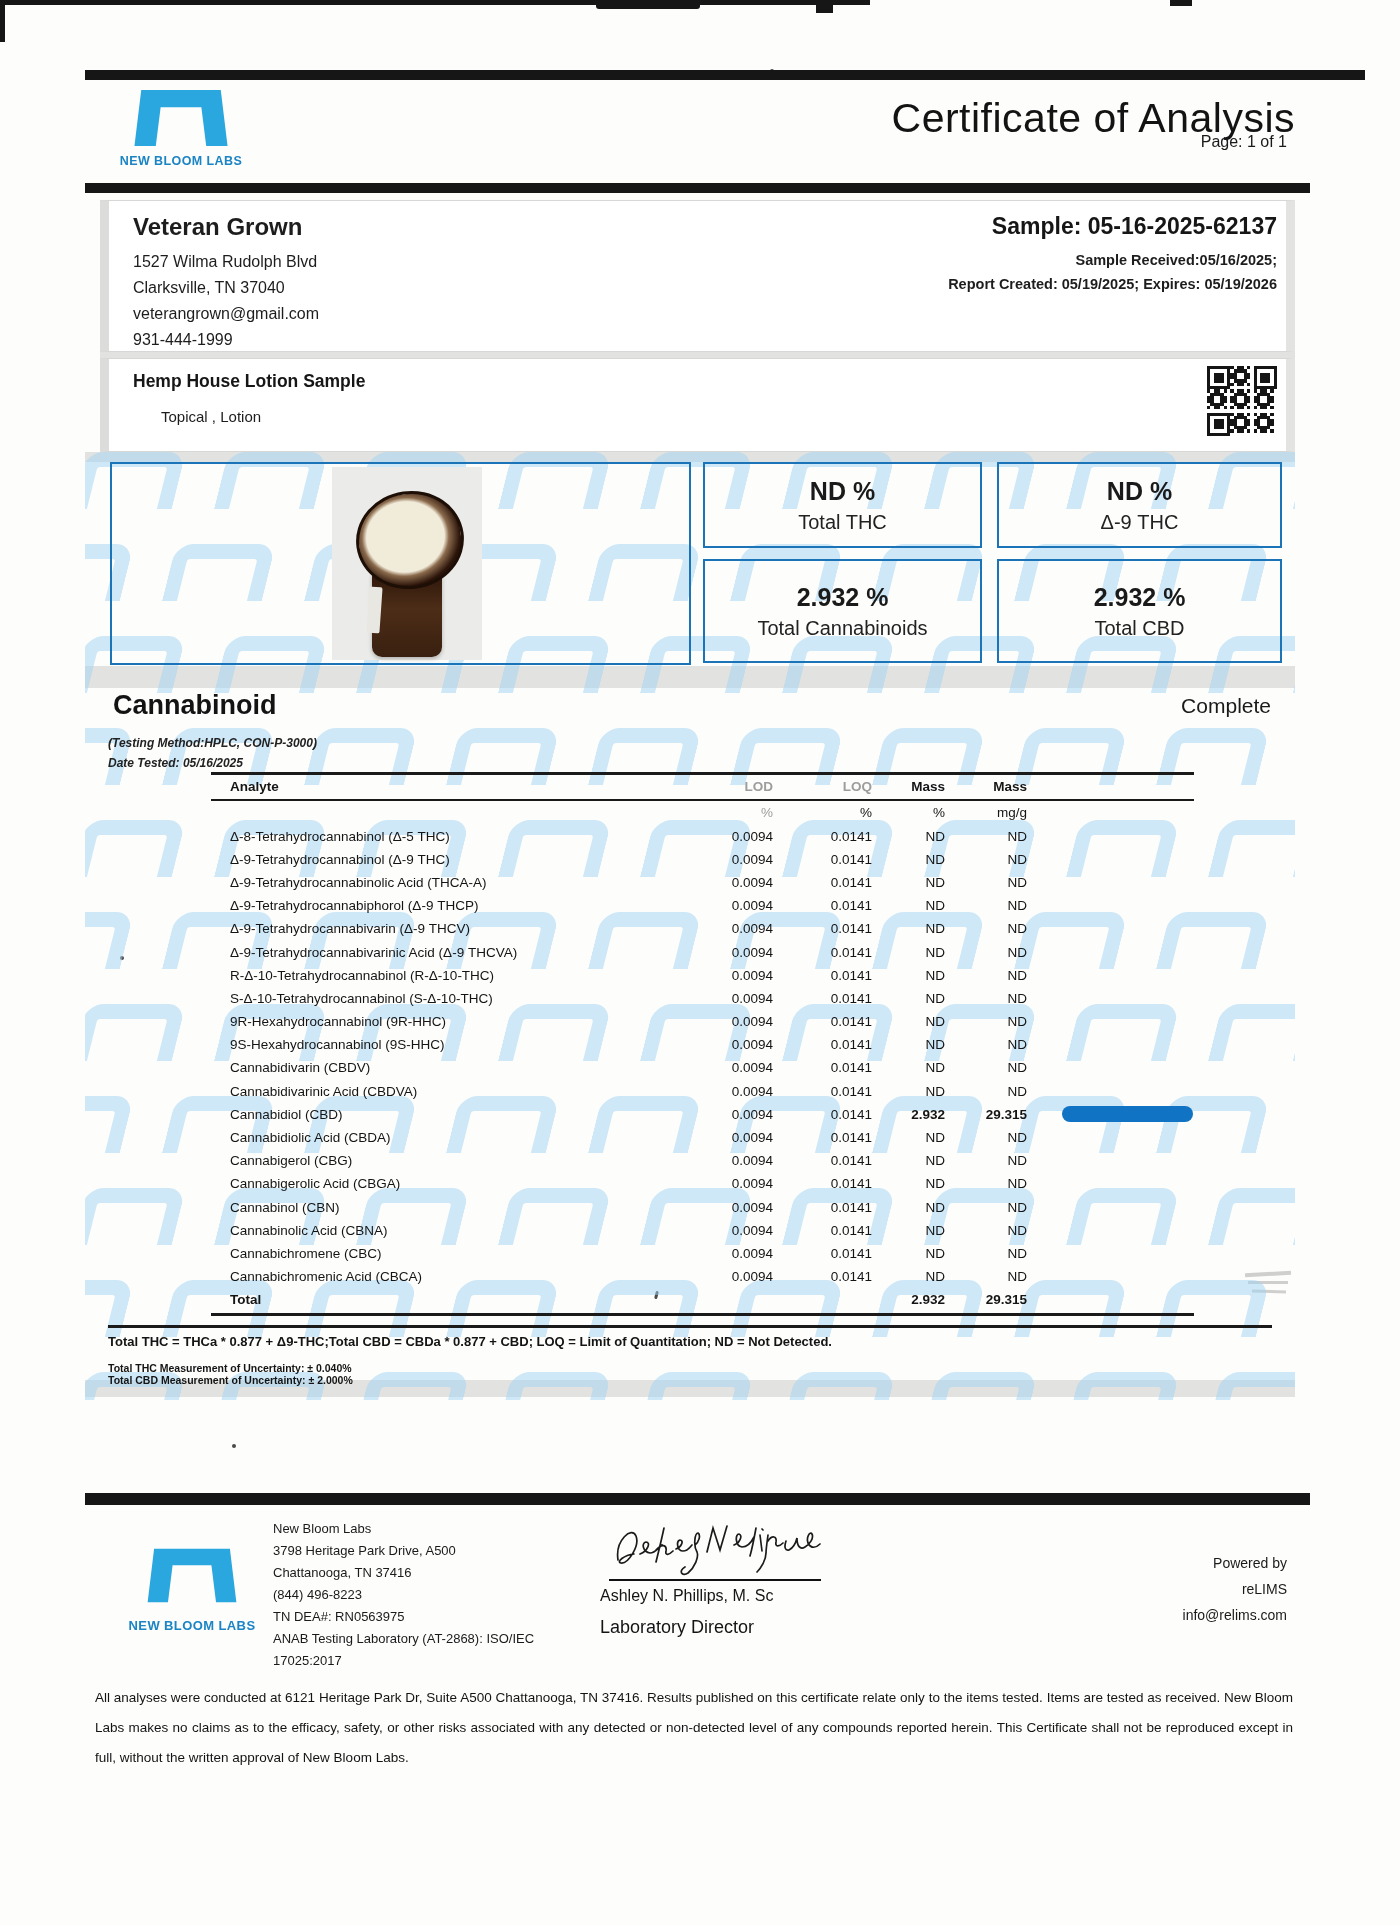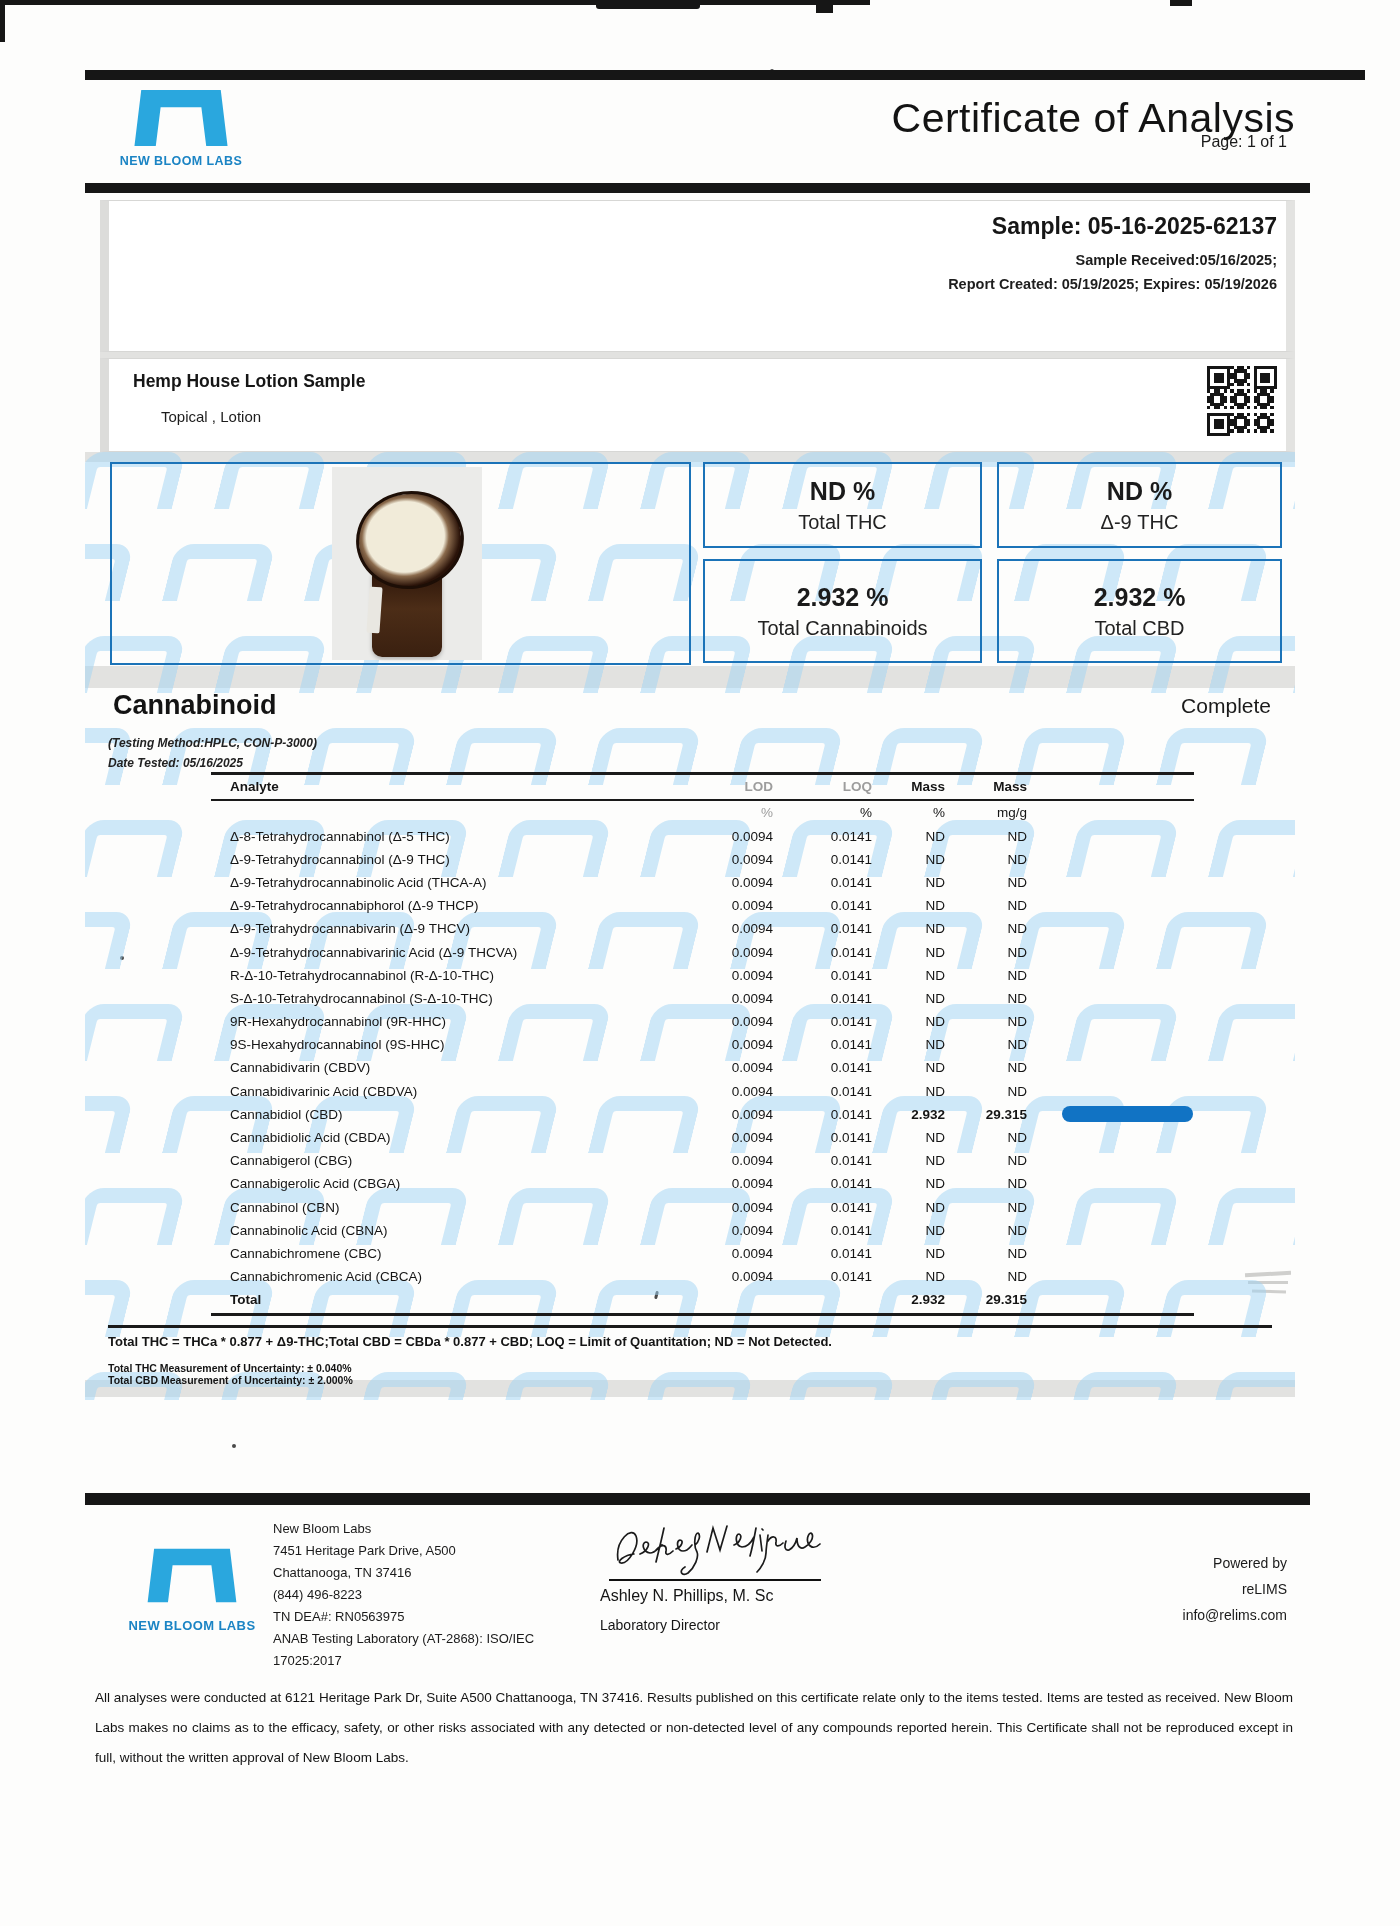--- a/index.html
+++ b/index.html
@@ -60,21 +60,21 @@
   .c.b{font-weight:700;}
   .pill{position:absolute;left:851px;top:334px;width:131px;height:16px;border-radius:8px;background:var(--hl,#1173c4);}
   .footnote{font-size:13px;font-weight:700;color:#141414;}
   .uncert{font-size:10.5px;font-weight:700;color:#141414;line-height:12px;}
 
   
   .lab-line{font-size:13px;line-height:22px;color:#1a1a1a;}
   .sig-block{width:230px;text-align:left;}
   .sig-line{border-top:2px solid #111;width:212px;margin:1px auto 6px;}
   .sig-name{font-size:16px;color:#141414;margin-bottom:12px;}
-  .sig-title{font-size:14px;color:#141414;}
+  .sig-title{font-size:18px;color:#141414;}
   .powered{font-size:14px;line-height:26px;color:#1a1a1a;text-align:right;}
   .disclaimer{font-size:13.5px;line-height:30px;color:#141414;text-align:justify;}
 
   .qr{display:grid;grid-template-columns:repeat(21,1fr);width:70px;height:70px;background:#fff;}
   .qr div{width:100%;height:100%;}
   .qr .k{background:#151515;}
   .gray-strip{background:#e2e2e0;}
   .smudge{background:radial-gradient(ellipse,#9a9a9a 0 40%,transparent 70%);opacity:.55;transform:rotate(24deg);}
 </style>
 </head>
@@ -122,20 +122,27 @@
     <svg width="100" height="64" viewBox="0 0 100 66" style="display:block;margin:0 auto;">
       <polygon points="9,4 91,4 98,62 76,62 71,22 29,22 24,62 2,62" fill="var(--logo,#2aa7de)"></polygon>
     </svg>
     <div class="brand-label">NEW BLOOM LABS</div>
   </div>
   <div class="abs title" style="left:160px;top:95px;width:1135px;">Certificate of Analysis</div>
   <div class="abs page-label" style="right:113px;top:133px;">Page: 1 of 1</div>
   <div class="abs bar" style="left:85px;top:183px;width:1225px;height:10px;"></div>
 
   <div class="abs infobox" style="left:100px;top:200px;width:1177px;height:150px;">
+    <div class="abs" style="left:24px;top:12px;">
+      <div class="client-name">Veteran Grown</div>
+      <div class="client-line">1527 Wilma Rudolph Blvd</div>
+      <div class="client-line">Clarksville, TN 37040</div>
+      <div class="client-line">veterangrown@gmail.com</div>
+      <div class="client-line">931-444-1999</div>
+    </div>
     <div class="abs" style="right:9px;top:12px;text-align:right;">
       <div class="sample-id">Sample: 05-16-2025-62137</div>
       <div class="sample-line">Sample Received:05/16/2025;</div>
       <div class="sample-line">Report Created: 05/19/2025; Expires: 05/19/2026</div>
     </div>
   </div>
 
   <div class="abs infobox" style="left:100px;top:358px;width:1177px;height:92px;">
     <div class="abs" style="left:24px;top:12px;">
       <div class="product-name">Hemp House Lotion Sample</div>
@@ -841,21 +848,21 @@
 
   <div class="abs" style="left:122px;top:1545px;width:140px;">
     <svg width="96" height="61" viewBox="0 0 100 66" style="display:block;margin:0 auto;">
       <polygon points="9,4 91,4 98,62 76,62 71,22 29,22 24,62 2,62" fill="var(--logo,#2aa7de)"></polygon>
     </svg>
     <div class="brand-label" style="font-size:13px;margin-top:12px;">NEW BLOOM LABS</div>
   </div>
 
   <div class="abs" id="labinfo" style="left:273px;top:1518px;">
       <div class="lab-line">New Bloom Labs</div>
-      <div class="lab-line">7451 Heritage Park Drive, A500</div>
+      <div class="lab-line">3798 Heritage Park Drive, A500</div>
       <div class="lab-line">Chattanooga, TN 37416</div>
       <div class="lab-line">(844) 496-8223</div>
       <div class="lab-line">TN DEA#: RN0563975</div>
       <div class="lab-line">ANAB Testing Laboratory (AT-2868): ISO/IEC</div>
       <div class="lab-line">17025:2017</div>
     </div>
 
   <div class="abs sig-block" style="left:600px;top:1520px;">
     <svg width="214" height="58" viewBox="0 0 214 58" style="display:block;margin:0 auto;">
       <path d="M10 40 C 7 20, 24 6, 28 16 C 32 26, 20 44, 13 43 C 8 42, 16 35, 26 34

